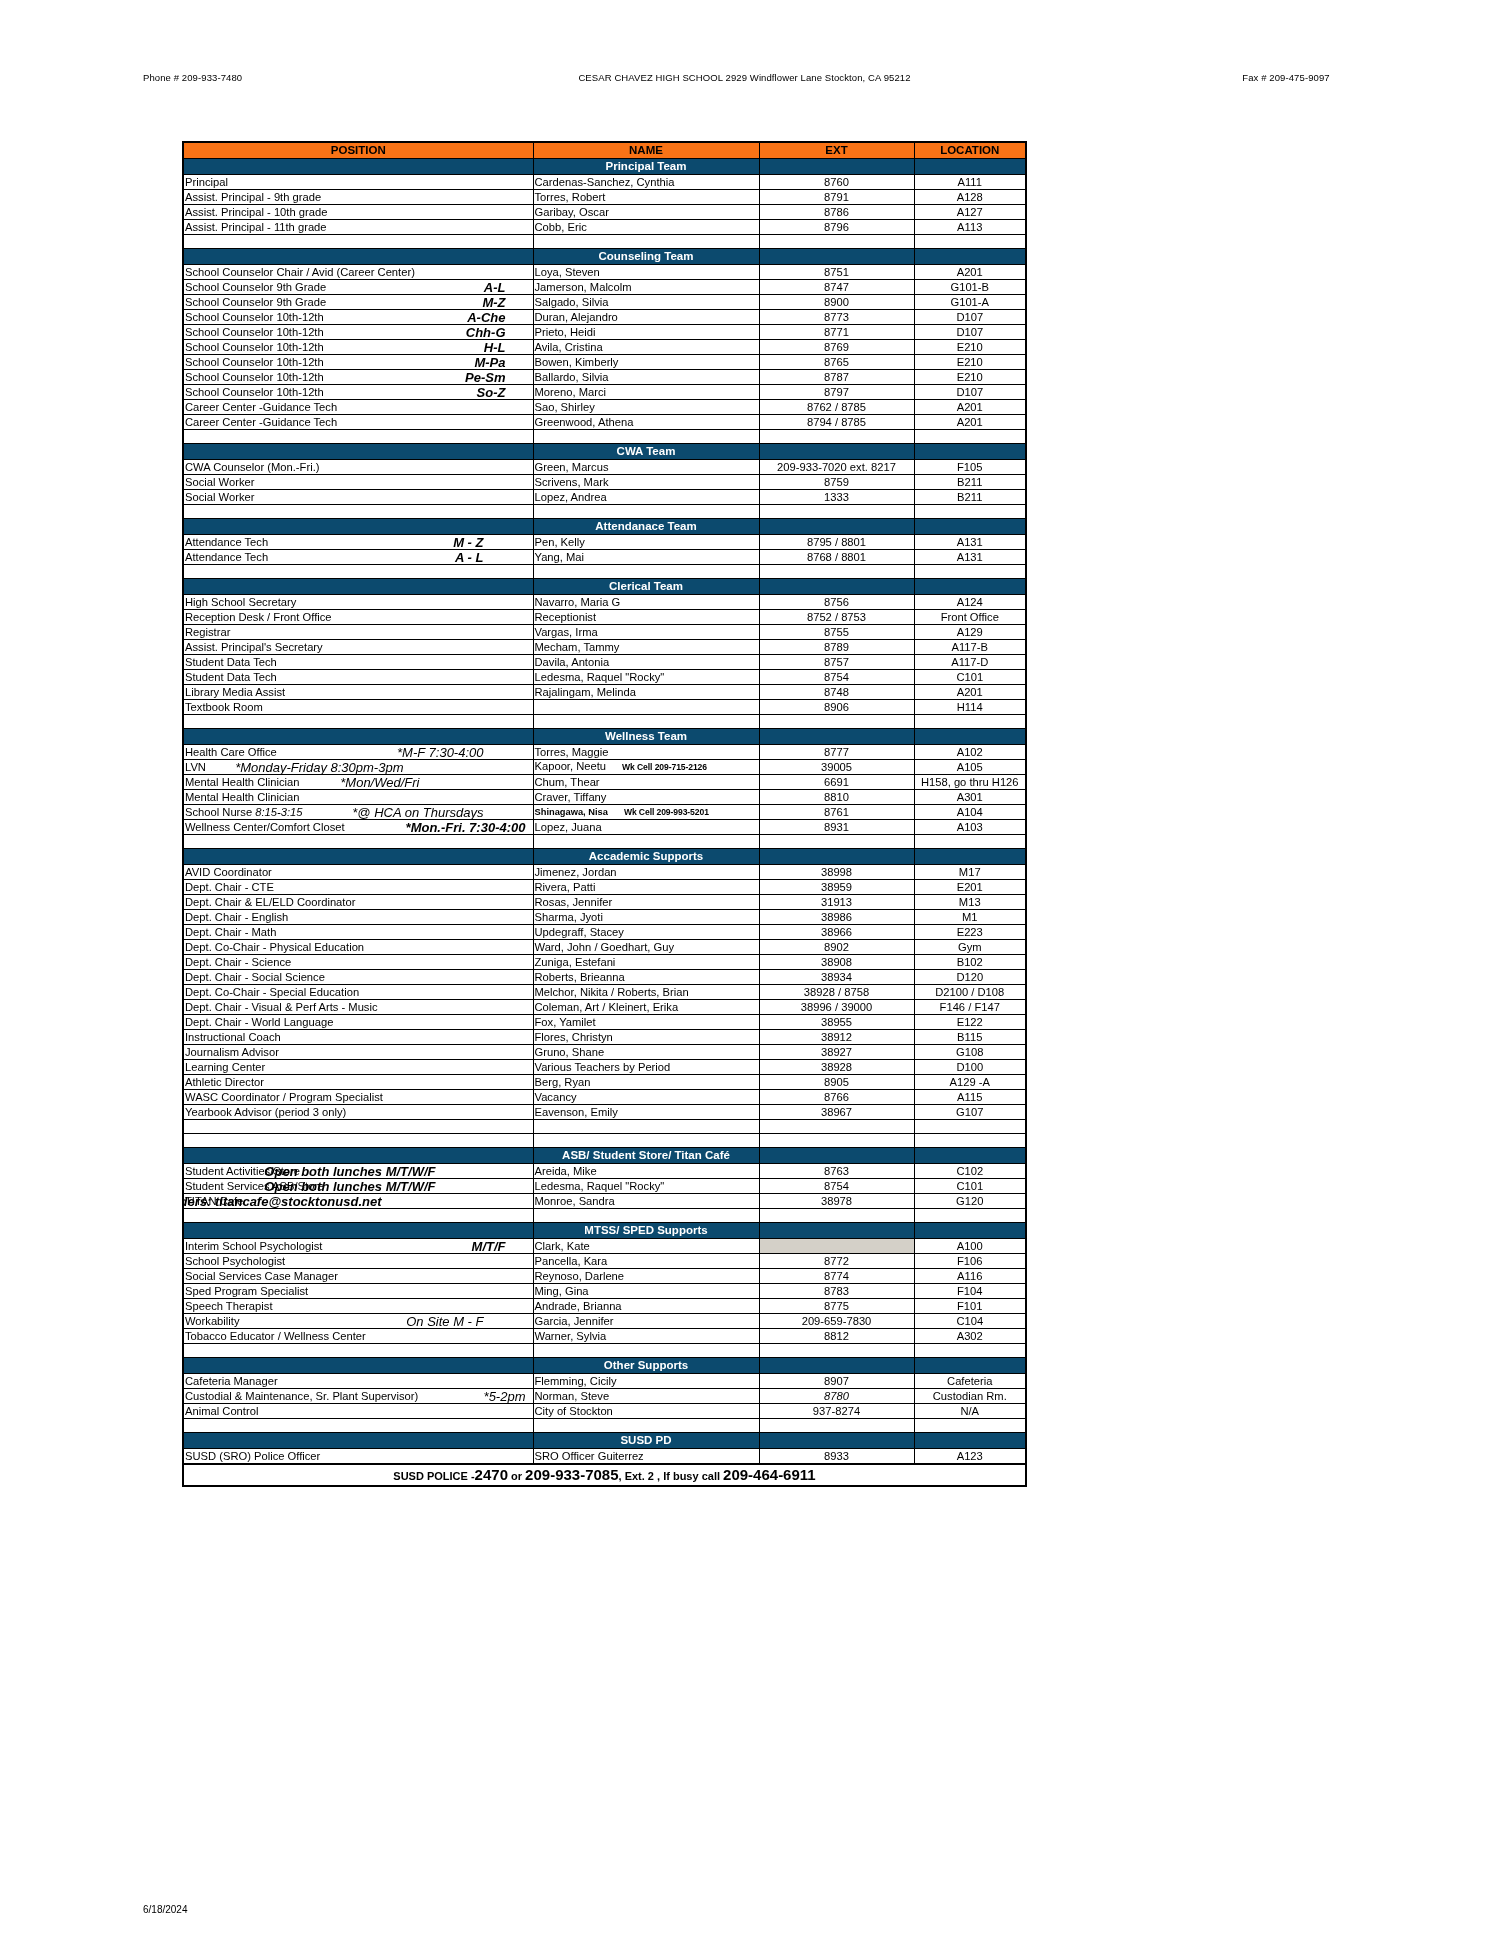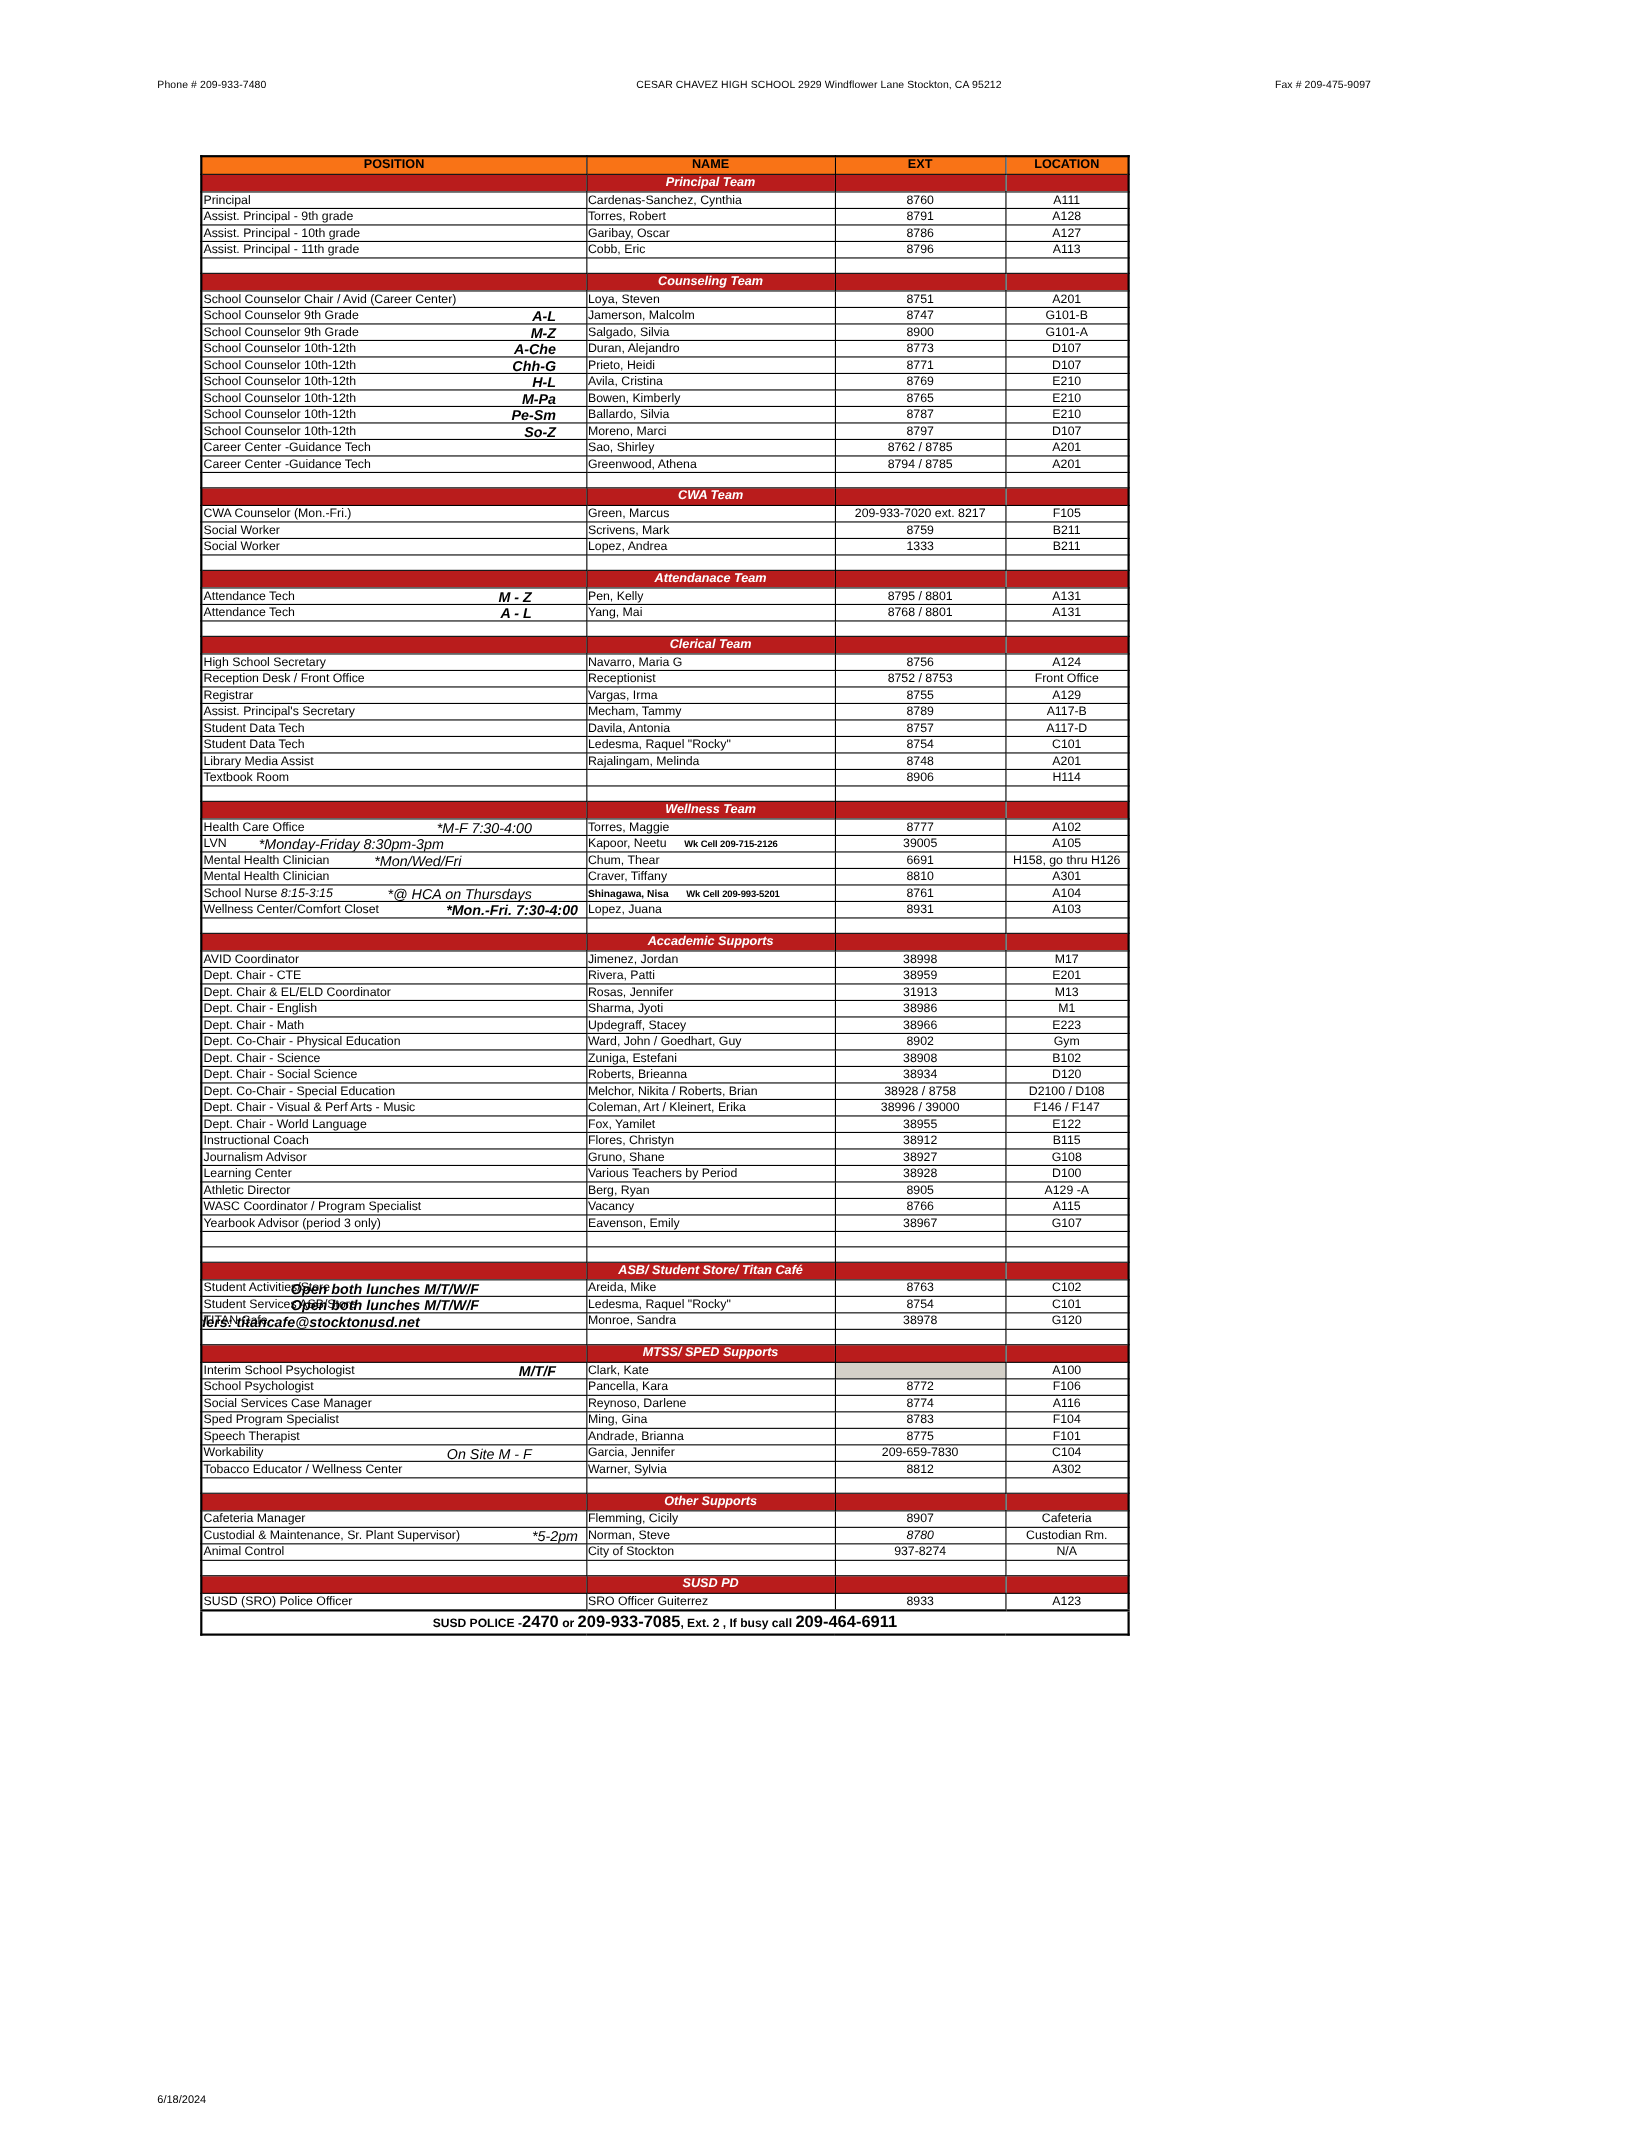--- a/index.html
+++ b/index.html
@@ -12,21 +12,21 @@
   .page{position:relative;width:1500px;height:1941px;background:#fff;}
 
   
   .doc-header{
     position:absolute;left:0;top:72px;width:1489px;
     display:flex;align-items:baseline;
     font-size:9.5px;letter-spacing:.1px;
   }
   .doc-header .hd-left{width:330px;padding-left:143px;box-sizing:border-box;}
   .doc-header .hd-center{flex:1;text-align:center;}
-  .doc-header .hd-right{width:330px;text-align:left;padding-right:76px;box-sizing:border-box;}
+  .doc-header .hd-right{width:330px;text-align:center;padding-right:76px;box-sizing:border-box;}
 
   
   .doc-footer{
     position:absolute;left:143px;top:1862px;
     font-size:10px;
     margin-top:42px;
   }
 
   
   .tbl-wrap{position:absolute;left:182px;top:141px;width:843px;}
@@ -66,21 +66,21 @@
   tr.band td{
     background:#000;
     color:#fff;
     font-weight:bold;
     text-align:center;
     height:15px;
     font-size:11.5px;
     border:1px solid #000;
     border-left-color:#000;border-right-color:#000;
   }
-  tr.band td.band-cell{background:#b91c1c;font-style:italic;}
+  tr.band td.band-cell{background:#0c4a6e;}
 
   
   tr.blank td{height:13px;background:#fff;}
 
   .pos{padding-left:3px;text-align:left;position:relative;}
   .nm{padding-left:3px;text-align:left;}
   .ex{text-align:center;}
   .lo{text-align:center;}
 
   

